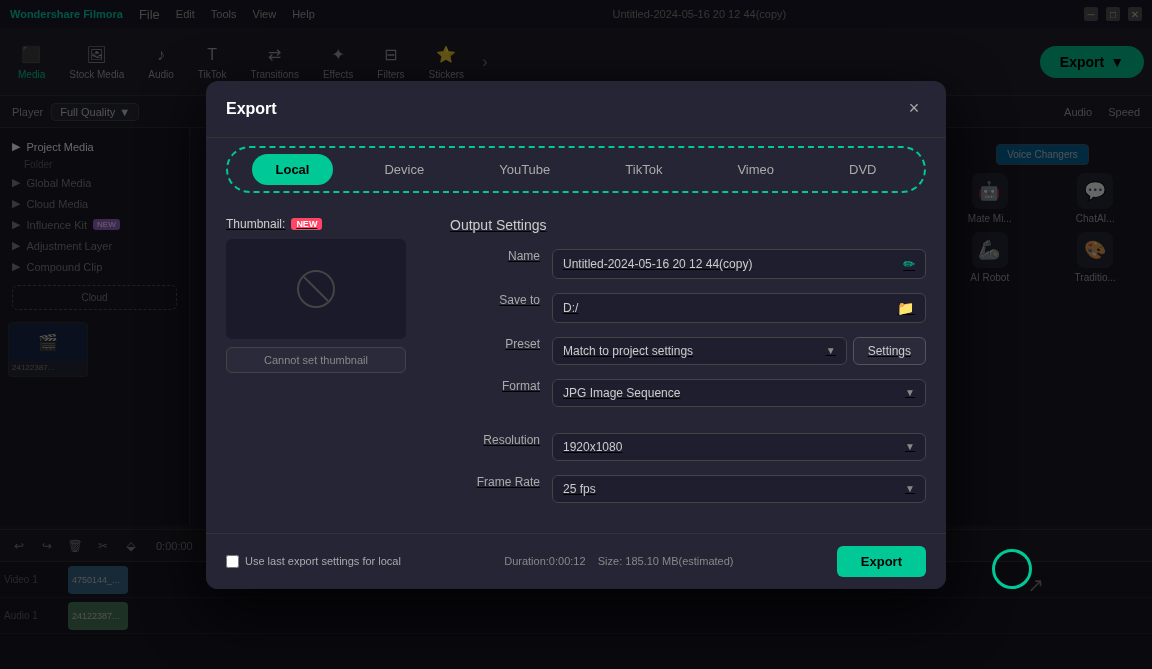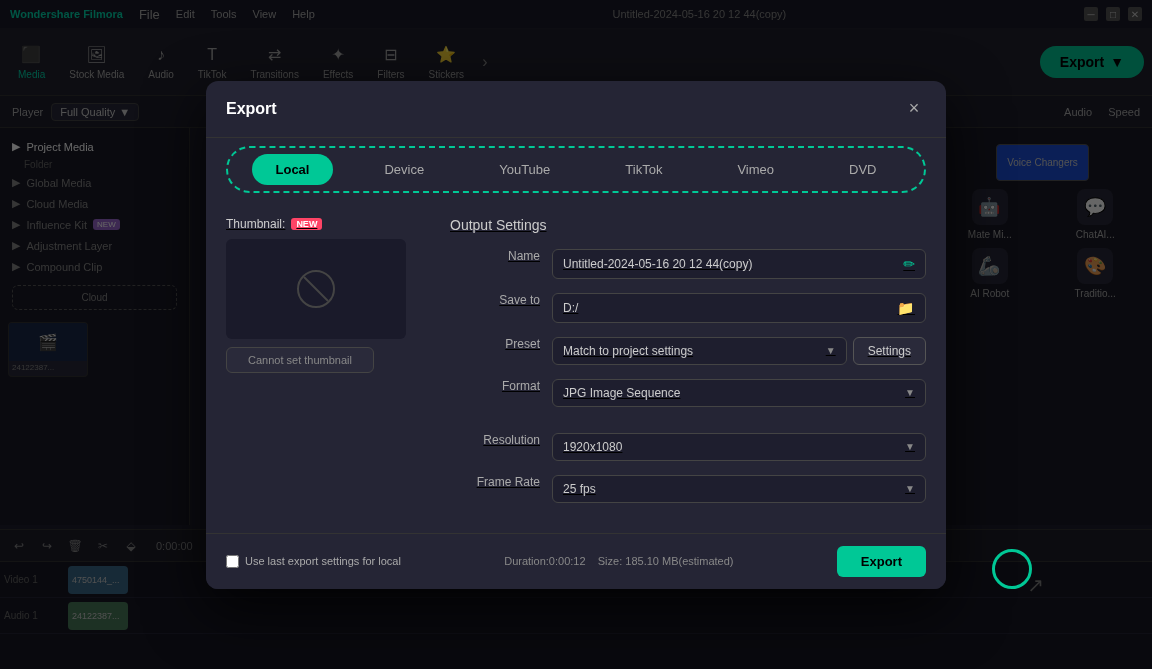--- a/index.html
+++ b/index.html
@@ -393,21 +393,21 @@
       background: #1a1a2a;
       border-radius: 6px;
       display: flex;
       align-items: center;
       justify-content: center;
       margin-bottom: 8px;
       position: relative;
       overflow: hidden;
     }
     .thumbnail-btn {
-      width: 148px;
+      width: 180px;
       padding: 6px;
       background: #2a2a3a;
       border: 1px solid #444;
       border-radius: 6px;
       color: #888;
       font-size: 11px;
       cursor: pointer;
       text-align: center;
     }
 
@@ -700,21 +700,21 @@
       </div>
     </div>
 
     <div class="media-area">
       
     </div>
 
     <div class="right-panel">
       <div class="right-panel-section"></div>
       <div style="text-align:center;margin-bottom:8px">
-        <button style="padding:12px 10px;background:#1d4ed8;border:1px solid #555;border-radius:4px;color:#ccc;font-size:10px;cursor:pointer">Voice Changers</button>
+        <button style="padding:4px 10px;background:#0369a1;border:1px solid #555;border-radius:4px;color:#ccc;font-size:10px;cursor:pointer">Voice Changers</button>
       </div>
       <div class="ai-tools">
         <div class="ai-tool-item">
           <div class="ai-tool-icon">🤖</div>
           <span>Mate Mi...</span>
         </div>
         <div class="ai-tool-item">
           <div class="ai-tool-icon">💬</div>
           <span>ChatAI...</span>
         </div>

